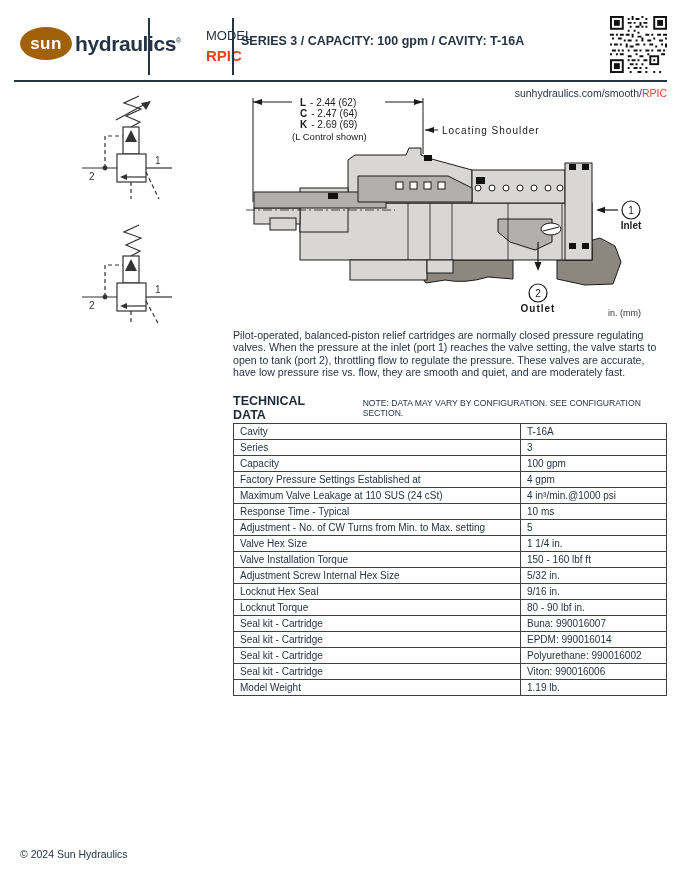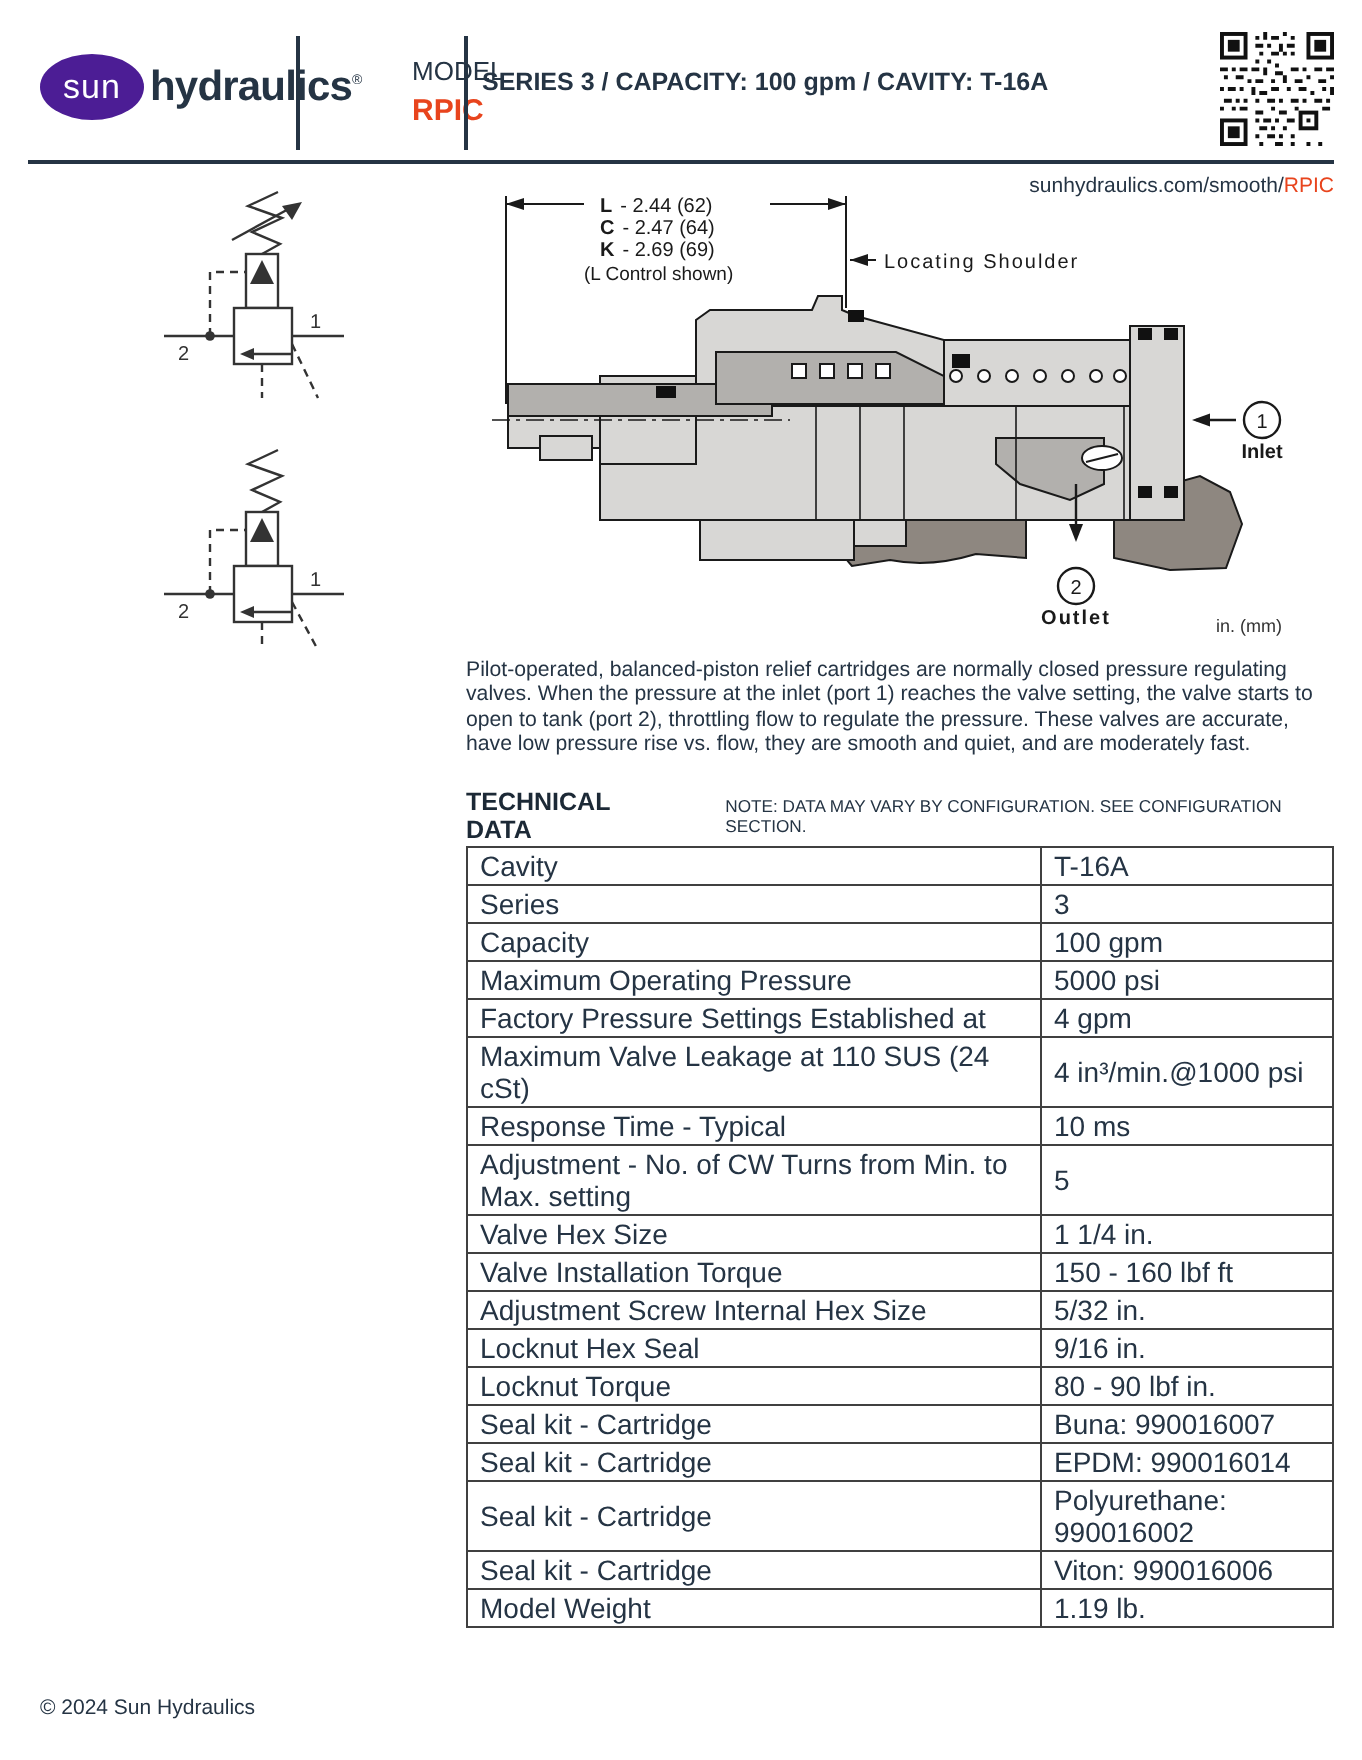--- a/index.html
+++ b/index.html
@@ -4,22 +4,22 @@
 <style>
   * { margin:0; padding:0; box-sizing:border-box; }
   html,body { background:#fff; }
   .page {
     position:relative; width:681px; height:880px; background:#ffffff;
     font-family:"Liberation Sans", sans-serif; color:#253444; overflow:hidden;
   }
   
   .logo { position:absolute; left:20px; top:27px; display:flex; align-items:center; }
   .logo-sun {
-    width:52px; height:33px; background:#4c1d95; border-radius:50%;
-    color:#fff; font-weight:normal; font-size:17px; display:flex;
+    width:52px; height:33px; background:#a16207; border-radius:50%;
+    color:#fff; font-weight:bold; font-size:17px; display:flex;
     align-items:center; justify-content:center; letter-spacing:.5px;
   }
   .logo-text { font-size:21px; font-weight:bold; color:#253444; margin-left:3px; letter-spacing:-0.4px; }
   .logo-reg { font-size:7px; vertical-align:super; font-weight:normal; }
   .vdiv { position:absolute; top:18px; height:57px; width:2px; background:#253444; }
   .vdiv.d1 { left:148px; } .vdiv.d2 { left:232px; }
   .model-block { position:absolute; left:158px; top:28px;margin-left:48px; }
   .model-label { font-size:13px; color:#253444; }
   .model-value { font-size:15px; font-weight:bold; color:#e8441d; margin-top:4px; }
   .title-block { position:absolute; left:241px; top:29px; }
@@ -41,21 +41,21 @@
   .tech-heading-row {
     position:absolute; left:233px; top:394px; width:437px;
     display:flex; align-items:center; gap:26px;
   }
   .tech-heading { font-size:12.5px; font-weight:bold; color:#1c2936; }
   .tech-note { font-size:8.6px; color:#253444; }
   .spec-table {
     position:absolute; left:233px; top:423px; width:434px; border-collapse:collapse;
   }
   .spec-table td {
-    border:1px solid #404040; font-size:14px; color:#253444;
+    border:1px solid #404040; font-size:10px; color:#253444;
     padding:1px 4px 1px 6px; height:16px; vertical-align:middle;
   }
   .spec-table td.c1 { width:287px; }
   
   .footer-left  { position:absolute; left:20px;  top:848px; font-size:10.5px; color:#253444; }
   .footer-right { position:absolute; right:14px; top:848px; font-size:10.5px; color:#253444;margin-top:40px; }
 </style>
 </head>
 <body>
 
@@ -260,24 +260,20 @@
         </tr>
       <tr>
           <td class="c1">Series</td>
           <td>3</td>
         </tr>
       <tr>
           <td class="c1">Capacity</td>
           <td>100 gpm</td>
         </tr>
       <tr>
-          <td class="c1">Maximum Operating Pressure</td>
-          <td>5000 psi</td>
-        </tr>
-      <tr>
           <td class="c1">Factory Pressure Settings Established at</td>
           <td>4 gpm</td>
         </tr>
       <tr>
           <td class="c1">Maximum Valve Leakage at 110 SUS (24 cSt)</td>
           <td>4 in³/min.@1000 psi</td>
         </tr>
       <tr>
           <td class="c1">Response Time - Typical</td>
           <td>10 ms</td>

